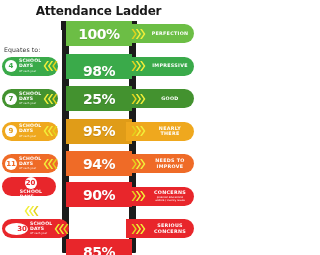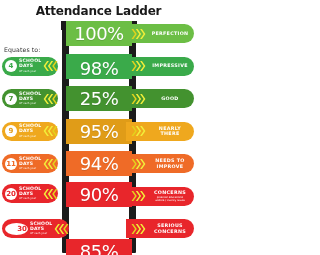--- a/index.html
+++ b/index.html
@@ -102,22 +102,22 @@
     left:66px;
     width:66px;
     height:25px;
     display:flex;
     align-items:center;
     justify-content:center;
     z-index:2;
   }
   .rung span{
     color:#ffffff;
-    font-size:18px;
-    font-weight:normal;
+    font-size:14px;
+    font-weight:bold;
     letter-spacing:-0.5px;
     text-shadow:0 1px 0 rgba(0,0,0,.12);
   }
   .tag{
     position:absolute;
     left:126px;
     height:19px;
     width:68px;
     border-radius:0 10px 10px 0;
     display:flex;
@@ -271,21 +271,21 @@
       <div class="chev-right">
         <svg width="15" height="12" viewBox="0 0 15 12">
           <path d="M0.5 1 L4 6 L0.5 11 L2.3 11 L5.8 6 L2.3 1 Z" fill="#e3d21c"></path>
           <path d="M4.8 1 L8.3 6 L4.8 11 L6.6 11 L10.1 6 L6.6 1 Z" fill="#f2ef3a"></path>
           <path d="M9.1 1 L12.6 6 L9.1 11 L10.899999999999999 11 L14.399999999999999 6 L10.899999999999999 1 Z" fill="#f2ef3a"></path>
         </svg>
       </div>
       <div class="tlabel">NEEDS TO
 IMPROVE</div>
     </div>
-    <div class="badge" style="top: 184px; background: rgb(232, 38, 43);">
+    <div class="badge" style="top: 177px; background: rgb(232, 38, 43); flex-direction: column;">
       <div class="num" style="color: rgb(232, 38, 43);">20</div>
       <div class="btext">
         <span class="bt1">SCHOOL</span>
         <span class="bt2">DAYS</span>
         <span class="bt3">off each year</span>
       </div>
       <div class="chev-left">
         <svg width="15" height="12" viewBox="0 0 15 12">
           <path d="M14.5 1 L11 6 L14.5 11 L12.7 11 L9.2 6 L12.7 1 Z" fill="#e3d21c"></path>
           <path d="M10.2 1 L6.7 6 L10.2 11 L8.399999999999999 11 L4.8999999999999995 6 L8.399999999999999 1 Z" fill="#f2ef3a"></path>

